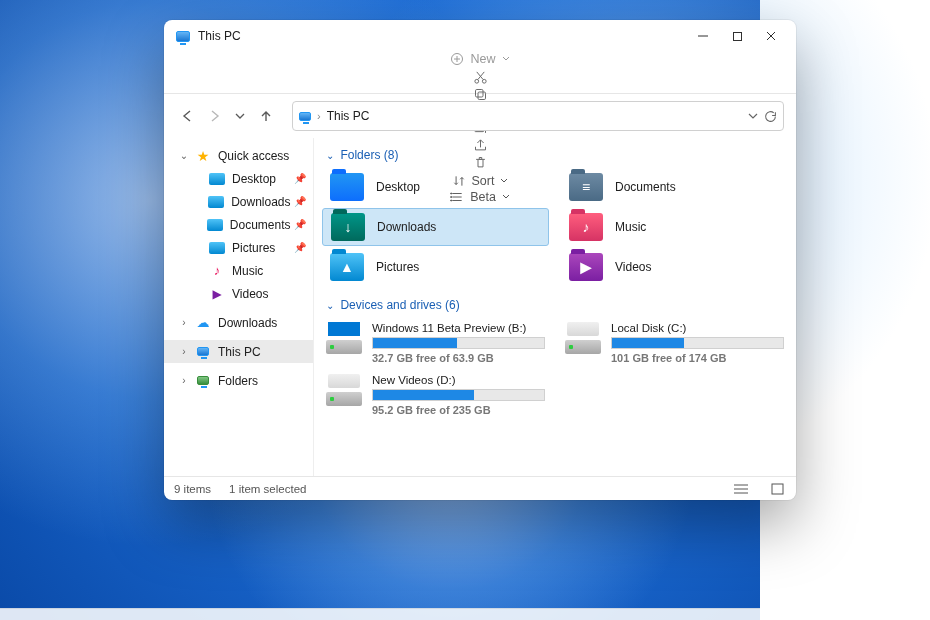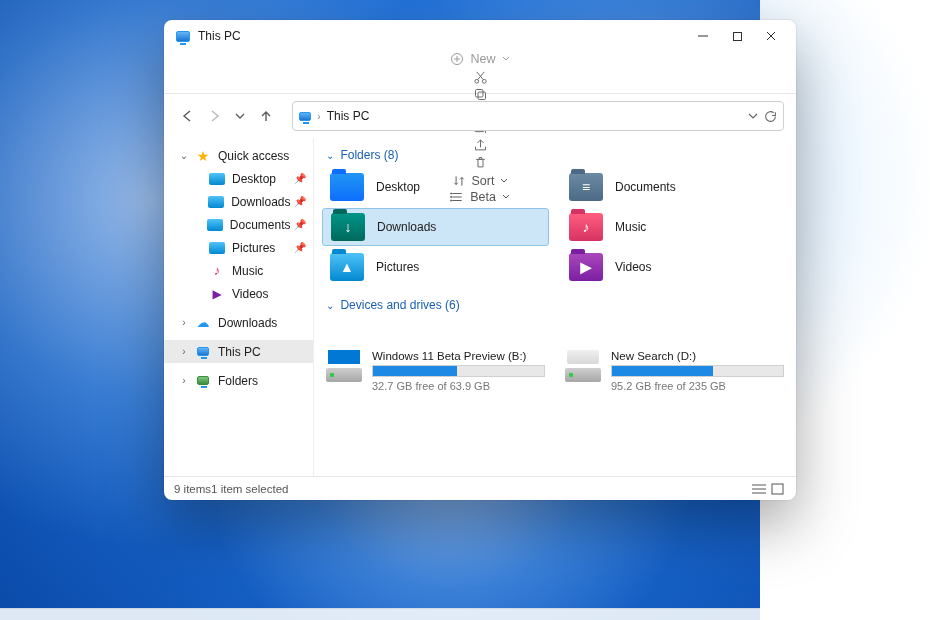--- a/index.html
+++ b/index.html
@@ -61,31 +61,31 @@
 .sgroup-gap { height:6px; }
 .content { flex:1; overflow:auto; padding: 4px 8px; }
 .grouphdr { display:flex; align-items:center; gap:6px; color:#1a5fb4; font-size:12px; padding:6px 4px; }
 .grouphdr .caret { color:#1a5fb4; font-size:10px; }
 .folders-grid { display:grid; grid-template-columns: 1fr 1fr; gap:2px 12px; padding-bottom:6px; }
 .fitem { display:flex; align-items:center; height:38px; padding:0 8px; gap:12px; border-radius:3px; }
 .fitem.sel { background:#cde6f7; border:1px solid #8fc4ea; }
 .ficon { width:34px; height:28px; border-radius:3px; display:flex; align-items:center; justify-content:center; position:relative; }
 .ficon .tab { position:absolute; width:14px; height:5px; top:-4px; left:2px; border-radius:2px 2px 0 0; }
 .drives { display:grid; grid-template-columns: 1fr 1fr; gap:6px 12px; padding-top:2px; }
-.ditem { display:flex; gap:10px; padding:2px 4px;margin-top:28px; }
+.ditem { display:flex; gap:10px; padding:2px 4px; }
 .dicon { width:36px; height:32px; position:relative; }
 .dicon .body { position:absolute; width:36px; height:14px; background:linear-gradient(#cfcfcf,#a6a6a6); bottom:0; border-radius:2px; }
 .dicon .led { position:absolute; width:4px; height:4px; background:#2ecc40; bottom:5px; left:4px; border-radius:1px; }
 .dicon .top { position:absolute; width:32px; height:14px; left:2px; top:0; border-radius:2px; }
 .dinfo { flex:1; font-size:11.5px; }
 .dname { margin-bottom:3px; }
 .dbar { height:12px; background:#e8e8e8; border:1px solid #d0d0d0; position:relative; margin-bottom:3px; }
 .dbar .fill { position:absolute; left:0; top:0; bottom:0; background:#1e88e5; }
-.dspace { color:#777; font-size:11px; }
-.statusbar { height:24px; border-top:1px solid #e6e6e6; display:flex; align-items:center; padding:0 10px; color:#555; font-size:11.5px; }
+.dspace { color:#777; font-size:11px;font-weight:bold; }
+.statusbar { height:24px; border-top:1px solid #e6e6e6; display:flex; align-items:center; padding:0 10px; gap:18px; color:#555; font-size:11.5px; }
 .statusbar .spacer { flex:1; }
 .viewbtn { width:18px; height:16px; display:flex; align-items:center; justify-content:center; color:#555; border:1px solid transparent; }
 .monitor-icon { width:14px; height:11px; border:1.5px solid #2196f3; border-radius:2px; background:linear-gradient(#64b5f6,#1976d2); position:relative; }
 .monitor-icon::after { content:''; position:absolute; width:6px; height:2px; background:#2196f3; bottom:-4px; left:3px; }
 </style>
 </head>
 <body>
 
 <div class="desktop">
   <div class="bloom b1"></div>
@@ -411,21 +411,35 @@
       <div class="dspace">32.7 GB free of 63.9 GB</div>
     </div>
   </div>
             <div class="ditem">
     <span class="dicon">
                 <span class="top" style="background:linear-gradient(#f0f0f0,#d8d8d8);"></span>
                 <span class="body"></span>
                 <span class="led"></span>
               </span>
     <div class="dinfo">
-      <div class="dname">New Search (D:)</div>
+      <div class="dname">Local Disk (C:)</div>
+      <div class="dbar">
+                  <span class="fill" style="width:42%;"></span>
+                </div>
+      <div class="dspace">101 GB free of 174 GB</div>
+    </div>
+  </div>
+            <div class="ditem">
+    <span class="dicon">
+                <span class="top" style="background:linear-gradient(#f0f0f0,#d8d8d8);"></span>
+                <span class="body"></span>
+                <span class="led"></span>
+              </span>
+    <div class="dinfo">
+      <div class="dname">New Videos (D:)</div>
       <div class="dbar">
                   <span class="fill" style="width:59%;"></span>
                 </div>
       <div class="dspace">95.2 GB free of 235 GB</div>
     </div>
   </div>
           </div>
         </div>
     </div>
 

